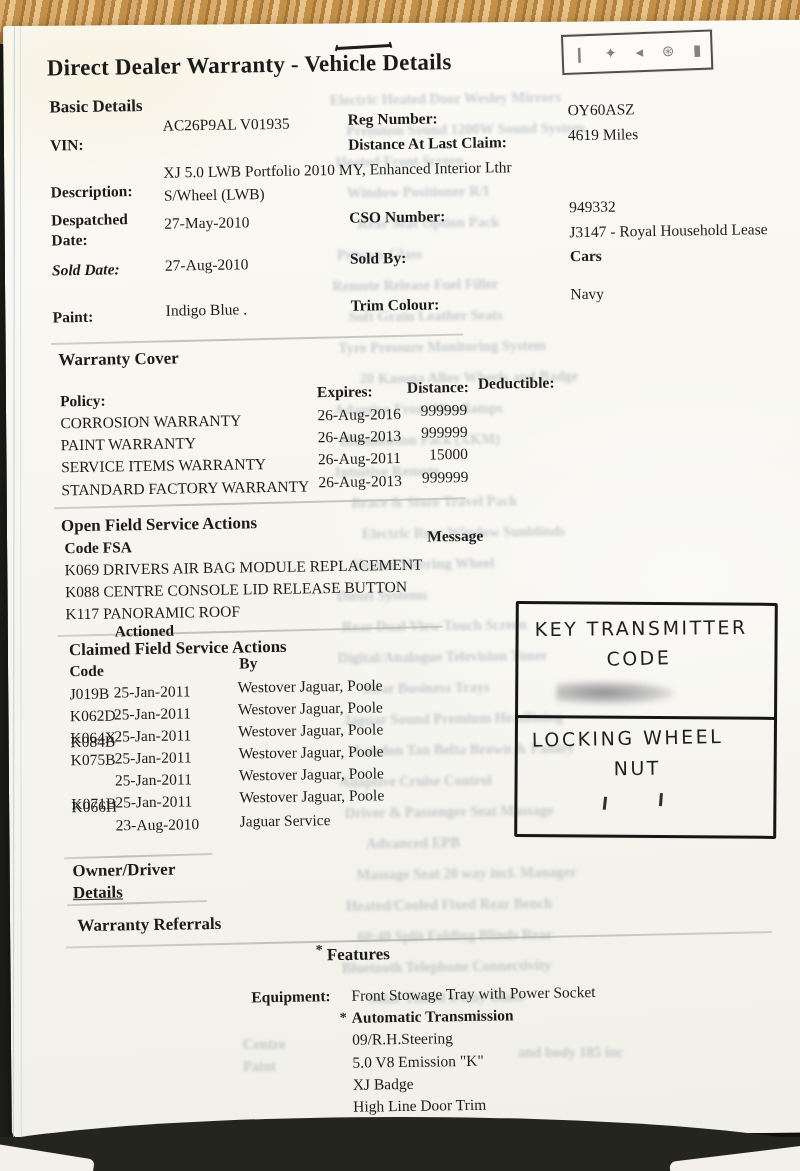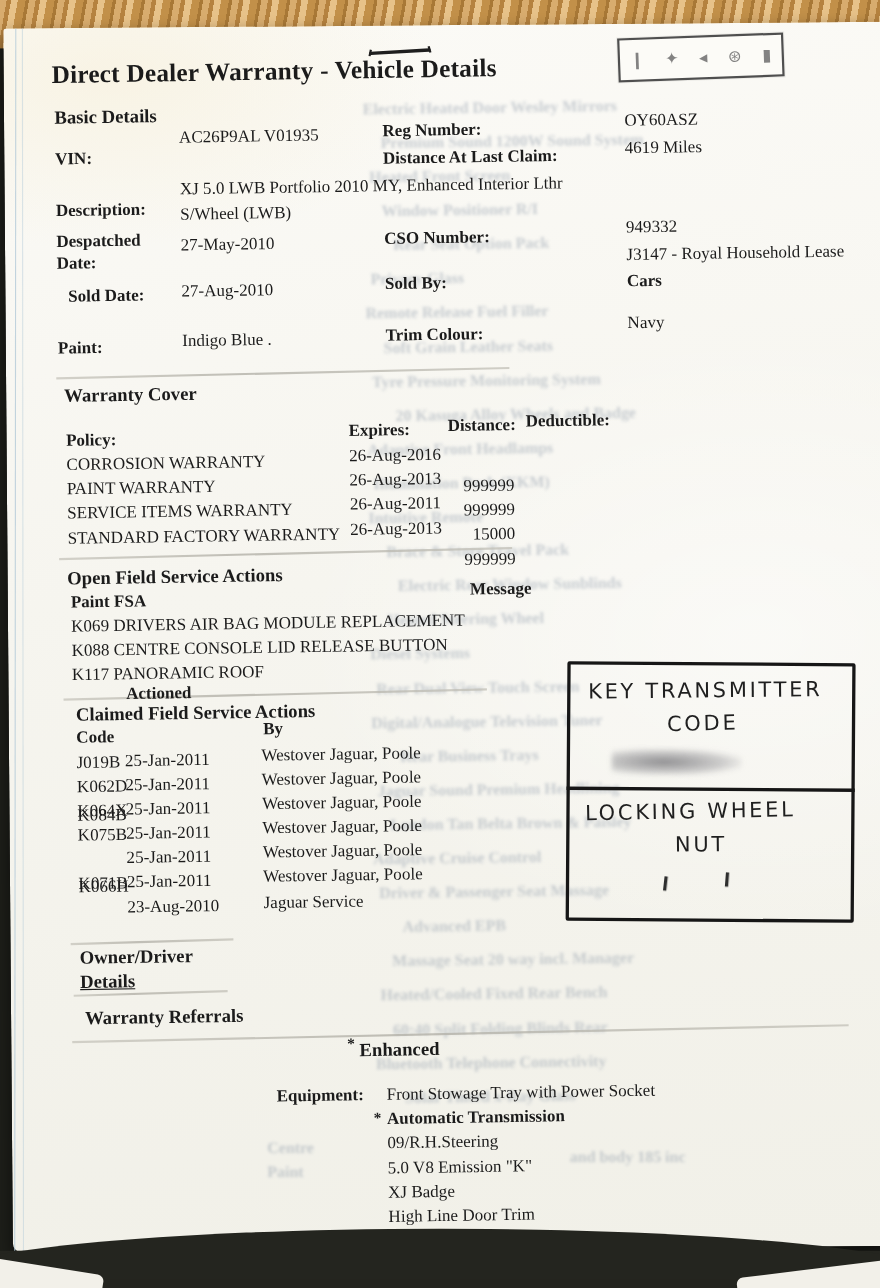--- a/index.html
+++ b/index.html
@@ -38,21 +38,21 @@
 
   
   .content{position:absolute;inset:0;z-index:2;color:#1b1b1b;
     transform:rotate(-0.9deg);transform-origin:400px 585px;}
   .t{position:absolute;white-space:nowrap;font-size:15.5px;line-height:1.15;}
   .b{font-weight:bold;}
   .h1{font-size:23px;font-weight:bold;letter-spacing:.2px;}
   .h2{font-size:17px;font-weight:bold;}
   .rule{position:absolute;height:2px;opacity:.75;
     background:linear-gradient(90deg,#c6c4bb,#aeaca3 40%,#c2c0b7);}
-  .num{display:inline-block;width:72px;text-align:right;margin-top:32px;}
+  .num{display:inline-block;width:72px;text-align:right;}
 
   
   .toolbar{
     position:absolute;left:570px;top:36px;width:147px;height:36px;z-index:3;
     border:2px solid #4f4f4f;background:#fcfbf7;
     display:flex;align-items:center;justify-content:space-around;
     transform:rotate(-1.2deg);box-shadow:0 0 0 1px rgba(0,0,0,.05);
   }
   .tb-ic{color:#6e6e6e;font-size:15px;opacity:.85;font-family:"DejaVu Sans",sans-serif;}
 
@@ -159,21 +159,21 @@
   <div class="t b" style="left:57px;top:178px;">Description:</div>
   <div class="t" style="left:170px;top:160px;">XJ 5.0 LWB Portfolio 2010 MY, Enhanced Interior Lthr</div>
   <div class="t" style="left:170px;top:183px;">S/Wheel (LWB)</div>
 
   <div class="t b" style="left:57px;top:206px;">Despatched</div>
   <div class="t b" style="left:57px;top:226px;">Date:</div>
   <div class="t" style="left:170px;top:211px;">27-May-2010</div>
   <div class="t b" style="left:355px;top:208px;">CSO Number:</div>
   <div class="t" style="left:575px;top:201px;">949332</div>
 
-  <div class="t b" style="left:67px;top:256px;">Sold Date:</div>
+  <div class="t b" style="left:57px;top:256px;font-style:italic;">Sold Date:</div>
   <div class="t" style="left:170px;top:253px;">27-Aug-2010</div>
   <div class="t b" style="left:355px;top:249px;">Sold By:</div>
   <div class="t" style="left:575px;top:226px;">J3147 - Royal Household Lease</div>
   <div class="t" style="left:575px;top:250px;font-weight:bold;">Cars</div>
 
   <div class="t b" style="left:57px;top:303px;">Paint:</div>
   <div class="t" style="left:170px;top:298px;">Indigo Blue .</div>
   <div class="t b" style="left:355px;top:296px;">Trim Colour:</div>
   <div class="t" style="left:575px;top:288px;">Navy</div>
 
@@ -196,21 +196,21 @@
   <div class="t" style="left:320px;top:449px;">26-Aug-2011</div>
   <div class="t" style="left:398px;top:446px;"><span class="num">15000</span></div>
 
   <div class="t" style="left:63px;top:476px;">STANDARD FACTORY WARRANTY</div>
   <div class="t" style="left:320px;top:472px;">26-Aug-2013</div>
   <div class="t" style="left:398px;top:469px;"><span class="num">999999</span></div>
 
   <div class="rule" style="left:55px;top:500px;width:412px;transform:rotate(-.5deg);"></div>
 
   <div class="t h2" style="left:62px;top:511px;">Open Field Service Actions</div>
-  <div class="t b" style="left:65px;top:534px;">Paint FSA</div>
+  <div class="t b" style="left:65px;top:534px;">Code FSA</div>
   <div class="t b" style="left:428px;top:528px;">Message</div>
   <div class="t" style="left:65px;top:556px;">K069 DRIVERS AIR BAG MODULE REPLACEMENT</div>
   <div class="t" style="left:65px;top:578px;">K088 CENTRE CONSOLE LID RELEASE BUTTON</div>
   <div class="t" style="left:65px;top:600px;">K117 PANORAMIC ROOF</div>
 
   <div class="rule" style="left:57px;top:628px;width:385px;transform:rotate(-.5deg);"></div>
 
   <div class="t h2" style="left:68px;top:635px;">Claimed Field Service Actions</div>
   <div class="t b" style="left:68px;top:657px;">Code</div>
   <div class="t b" style="left:114px;top:618px;">Actioned</div>
@@ -246,21 +246,21 @@
 
   <div class="rule" style="left:60px;top:851px;width:148px;transform:rotate(-.8deg);"></div>
   <div class="t h2" style="left:68px;top:856px;">Owner/Driver</div>
   <div class="t h2" style="left:68px;top:878px;text-decoration:underline;">Details</div>
   <div class="rule" style="left:62px;top:898px;width:140px;transform:rotate(-.8deg);"></div>
 
   <div class="t h2" style="left:72px;top:911px;">Warranty Referrals</div>
   <div class="rule" style="left:60px;top:939px;width:706px;transform:rotate(-.35deg);"></div>
 
   <div class="t b" style="left:310px;top:941px;font-size:14px;">*</div>
-  <div class="t h2" style="left:321px;top:944px;">Enhanced</div>
+  <div class="t h2" style="left:321px;top:944px;">Features</div>
 
   <div class="t b" style="left:245px;top:986px;">Equipment:</div>
   <div class="t" style="left:345px;top:986px;">Front Stowage Tray with Power Socket</div>
   <div class="t b" style="left:333px;top:1009px;font-size:14px;">*</div>
   <div class="t b" style="left:345px;top:1008px;">Automatic Transmission</div>
   <div class="t" style="left:345px;top:1030px;">09/R.H.Steering</div>
   <div class="t" style="left:345px;top:1053px;">5.0 V8 Emission "K"</div>
   <div class="t" style="left:345px;top:1075px;">XJ Badge</div>
   <div class="t" style="left:345px;top:1097px;">High Line Door Trim</div>
 </div>

